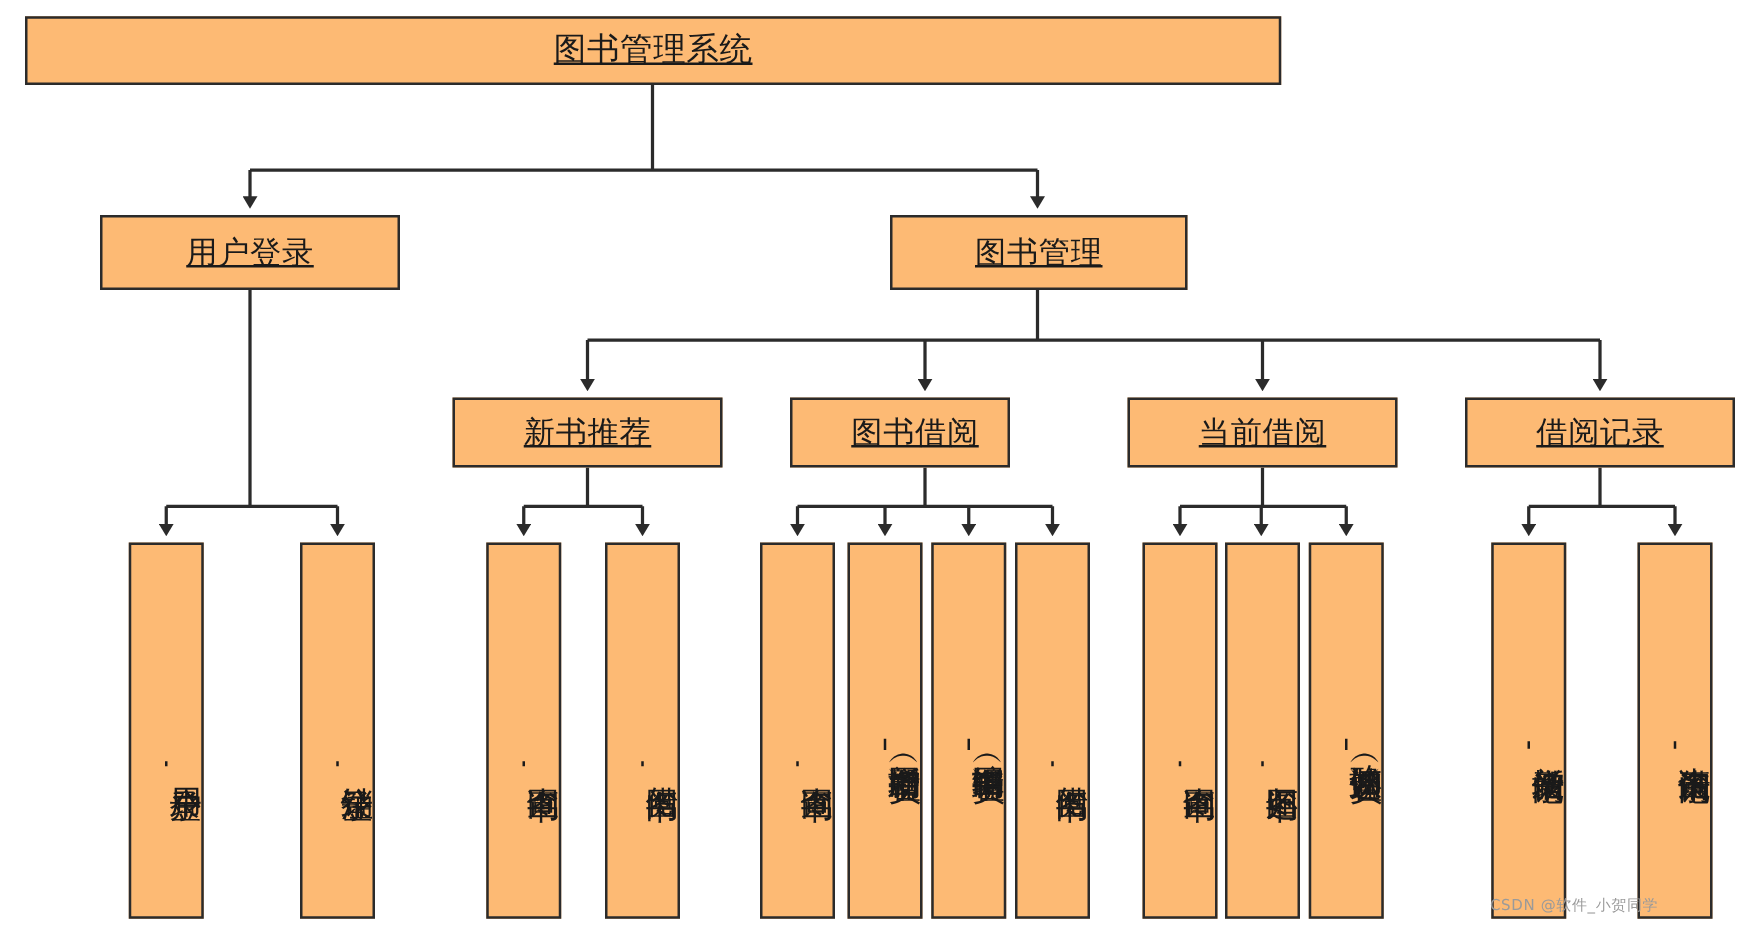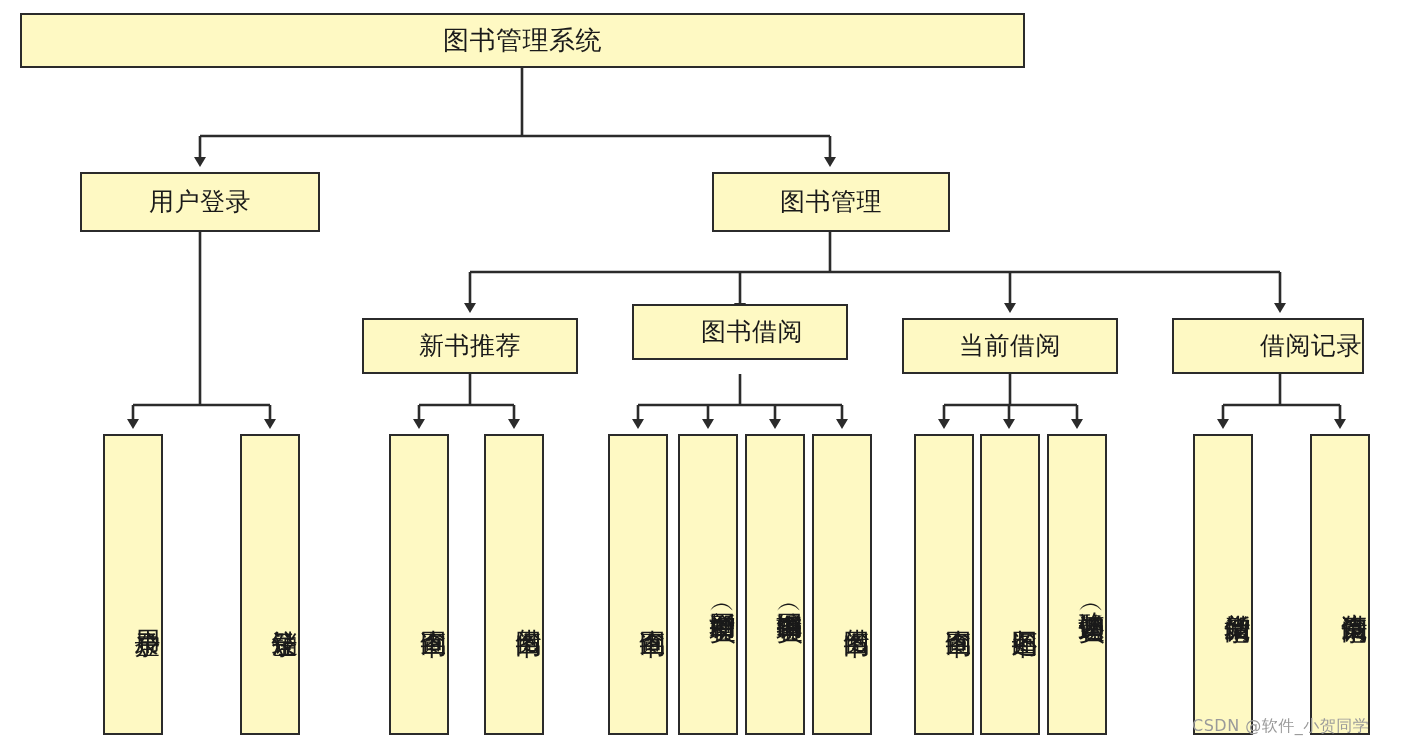--- a/index.html
+++ b/index.html
@@ -23,27 +23,28 @@
     left: 0;
     top: 0;
     width: 1405px;
     height: 747px;
     pointer-events: none;
   }
   .node {
     position: absolute;
     box-sizing: border-box;
     border: 2.5px solid #2b2b2b;
-    background: #fef9c3;
+    background: #fdba74;
     display: flex;
     align-items: center;
     justify-content: center;
     color: #1a1a1a;
     line-height: 1.12;
     text-align: center;
+    text-decoration: underline;
   }
   .node.horiz {
     font-size: 25px;
     letter-spacing: 0.5px;
   }
   .node.root {
     font-size: 26px;
   }
   .node.vert {
     writing-mode: vertical-rl;
@@ -55,21 +56,21 @@
     justify-content: center;
     line-height: 1.05;
   }
   .node.vert.tall {
     padding-top: 22px;
   }
   .watermark {
     position: absolute;
     left: 1192px;
     top: 716px;
-    font-size: 16px;
+    font-size: 12px;
     color: #9a9a9a;
     letter-spacing: 0.5px;
     white-space: nowrap;
     font-family: "DejaVu Sans", "Liberation Sans", sans-serif;
   }
 </style>
 </head>
 <body>
 
 <div id="canvas">
@@ -133,29 +134,29 @@
   </div>
 
   <div class="node horiz" style="left:362px; top:318px; width:216px; height:56px;">
     <span>新书推荐</span>
   </div>
 
   <div class="node horiz" style="left:712px; top:172px; width:238px; height:60px;">
     <span>图书管理</span>
   </div>
 
-  <div class="node horiz" style="left:632px; top:304px; width:216px; height:56px;padding-left:24px;">
+  <div class="node horiz" style="left:632px; top:318px; width:176px; height:56px;padding-left:24px;">
     <span>图书借阅</span>
   </div>
 
   <div class="node horiz" style="left:902px; top:318px; width:216px; height:56px;text-align:right;">
     <span>当前借阅</span>
   </div>
 
-  <div class="node horiz" style="left:1172px; top:318px; width:192px; height:56px;justify-content:flex-end;">
+  <div class="node horiz" style="left:1172px; top:318px; width:216px; height:56px;">
     <span>借阅记录</span>
   </div>
 
   <div class="node vert" style="left:103px; top:434px; width:60px; height:301px;">
     <span>用户登录</span>
   </div>
 
   <div class="node vert" style="left:240px; top:434px; width:60px; height:301px;">
     <span>注销登录</span>
   </div>

